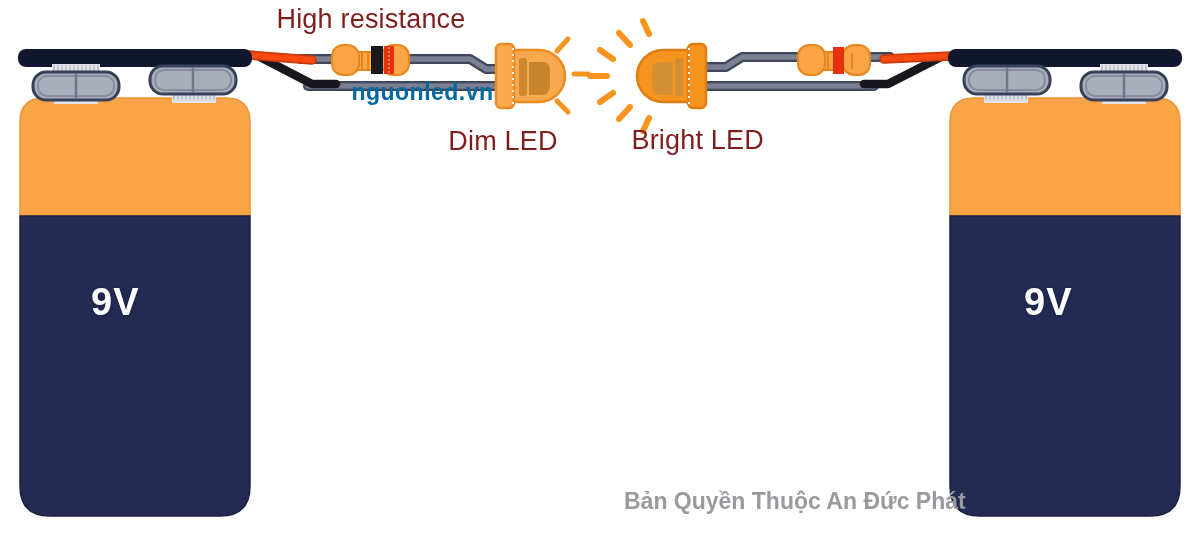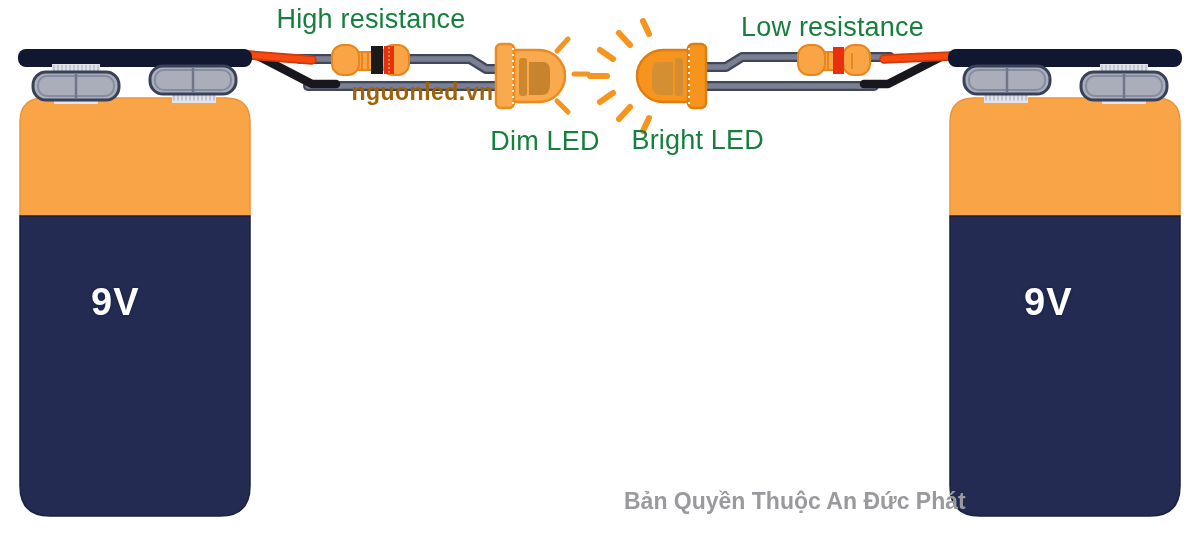--- a/index.html
+++ b/index.html
@@ -8,42 +8,42 @@
   .stage {
     position: relative;
     width: 1200px;
     height: 534px;
     background: #ffffff;
     overflow: hidden;
   }
   .stage svg { position: absolute; left: 0; top: 0; }
   .lbl {
     position: absolute;
-    color: #15803d;
+    color: #7f1d1d;
     font-size: 27px;
     font-weight: 500;
     text-align: center;
     white-space: nowrap;
     letter-spacing: 0.2px;
   }
   .voltage {
     position: absolute;
     width: 84px;
     text-align: left;
     color: #ffffff;
     font-size: 38px;
     font-weight: 700;
     text-shadow: 0 0 3px rgba(10,16,40,0.55);
     letter-spacing: 1px;
   }
   .watermark {
     position: absolute;
     left: 350px; top: 79px;
     width: 145px;
-    color: #a16207;
+    color: #0369a1;
     font-size: 23px;
     font-weight: 700;
     text-align: center;
     letter-spacing: 0.5px;
   }
   .copyright {
     position: absolute;
     left: 624px; top: 488px;
     width: 340px;
     color: #9a9a9e;
@@ -176,23 +176,22 @@
       <rect x="688" y="44" width="18" height="64" rx="5" fill="#F7941E" stroke="#DF7D10" stroke-width="2.5"></rect>
       <path d="M688 50 H663 A26 26 0 0 0 663 102 H688 Z" fill="#F7941E" stroke="#DF7D10" stroke-width="2.5"></path>
       <rect x="675" y="58" width="8" height="38" rx="3" fill="#B98A45" opacity="0.6"></rect>
       <path d="M673 62 h-14 q-7 0 -7 9 v14 q0 10 9 10 h12 z" fill="#B98A45" opacity="0.55"></path>
       <line x1="689" y1="48" x2="689" y2="104" stroke="#FFFFFF" stroke-width="2" stroke-dasharray="2 4" opacity="0.9"></line>
     </g>
   </svg>
 
   <div class="lbl" style="left:276px; top:4px; width:190px;">High resistance</div>
 
-  <div class="lbl" style="left:740px; top:12px; width:185px;">Low resistance</div>
-
-  <div class="lbl" style="left:447px; top:126px; width:112px;margin-left:42px;">Dim LED</div>
+
+  <div class="lbl" style="left:447px; top:126px; width:112px;">Dim LED</div>
 
   <div class="lbl" style="left:628px; top:125px; width:136px;text-align:right;">Bright LED</div>
 
   <div class="watermark">nguonled.vn</div>
 
   <div class="voltage" style="left:91px; top:281px;">9V</div>
 
   <div class="voltage" style="left:1024px; top:281px;">9V</div>
 
   <div class="copyright">Bản Quyền Thuộc An Đức Phát</div>

